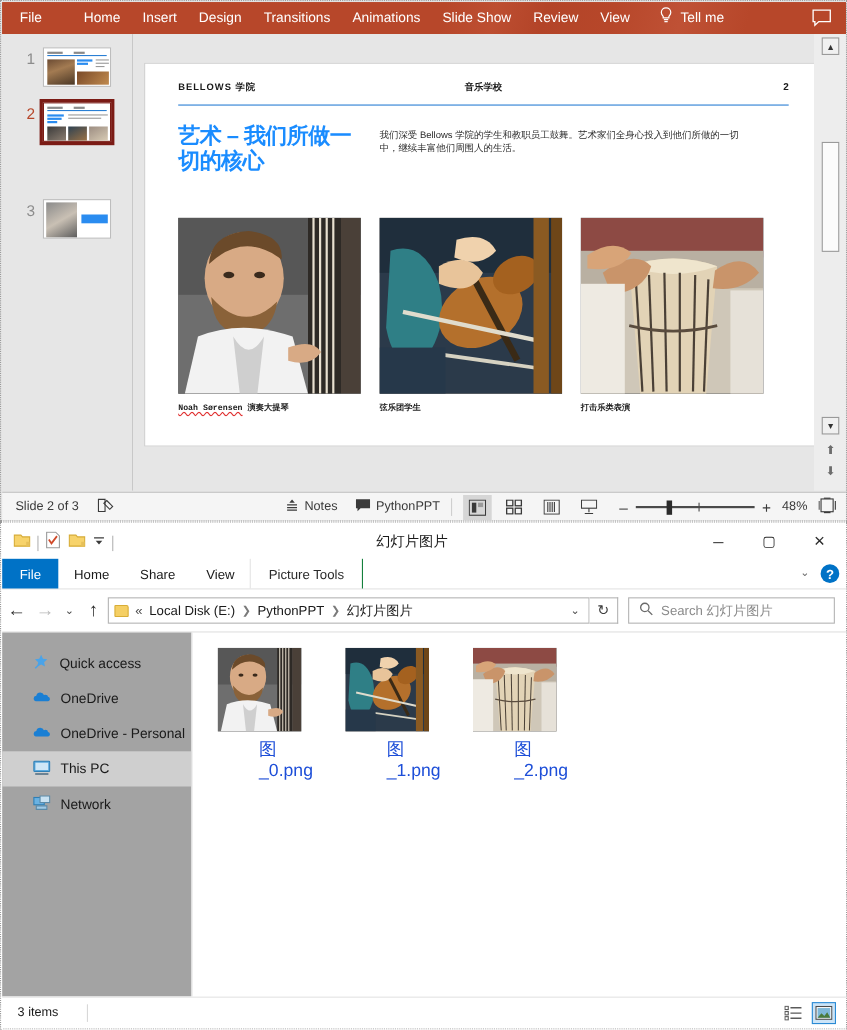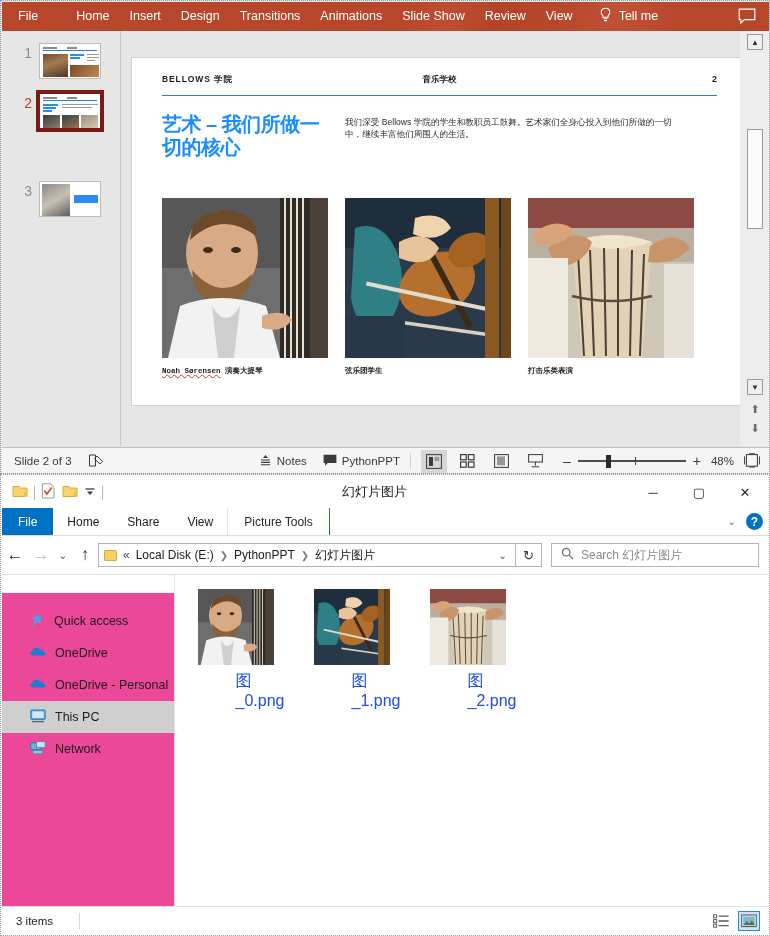--- a/index.html
+++ b/index.html
@@ -172,26 +172,26 @@
   .nav-arrow.small { font-size:10px; color:#4a4a4a; width:18px; }
   #crumb-box {
     flex: 1; height: 24px; border:1px solid #b4b4b4; background:#fff;
     display:flex; align-items:center; margin-right:0px; font-size:12px; color:#1a1a1a;
   }
   .crumb-folder { width:13px; height:11px; background:#f5cf64; border:1px solid #d8ad36; margin: 0 6px 0 5px; border-radius:1px 2px 1px 1px; }
   .crumb-chev { color:#7a7a7a; margin: 0 6px; font-size:10px; }
   #crumb-dd { margin-left:auto; padding: 0 8px; color:#4a4a4a; font-size:10px; }
   #refresh-btn { width:26px; height:24px; border:1px solid #b4b4b4; border-left:none; background:#fff; display:flex; align-items:center; justify-content:center; font-size:13px; color:#3a3a3a; }
   #search-box {
-    width: 208px; height:24px; border:1px solid #b4b4b4; background:#fff;
+    width: 188px; height:24px; border:1px solid #b4b4b4; background:#fff;
     display:flex; align-items:center; margin-left:9px; margin-right:11px; font-size:12px; color:#8a8a8a;
   }
 
   #fx-content { position:absolute; left:1px; top:99px; width:768px; bottom:29px; background:#fff; border-top:1px solid #e0e0e0; }
-  #fx-nav { position:absolute; left:0; top:18px; width:172px; height:100%; background:#ec4899; padding-top: 12px; }
+  #fx-nav { position:absolute; left:0; top:0; width:172px; height:100%; background:#a3a3a3; padding-top: 12px; }
   .nav-item {
     height: 32px; display:flex; align-items:center; padding-left: 28px;
     font-size: 12.5px; color:#1a1a1a; gap: 9px;
   }
   .nav-item.selected { background:#cfcfcf; }
   #fx-nav-sep { position:absolute; left:172px; top:0; width:1px; height:100%; background:#e2e2e2; }
 
   #fx-files { position:absolute; left:173px; top:0; right:0; height:100%; padding: 14px 0 0 14px; }
   .file-grid { display:flex; gap: 22px; }
   .file-item { width: 94px; display:flex; flex-direction:column; align-items:center; }

